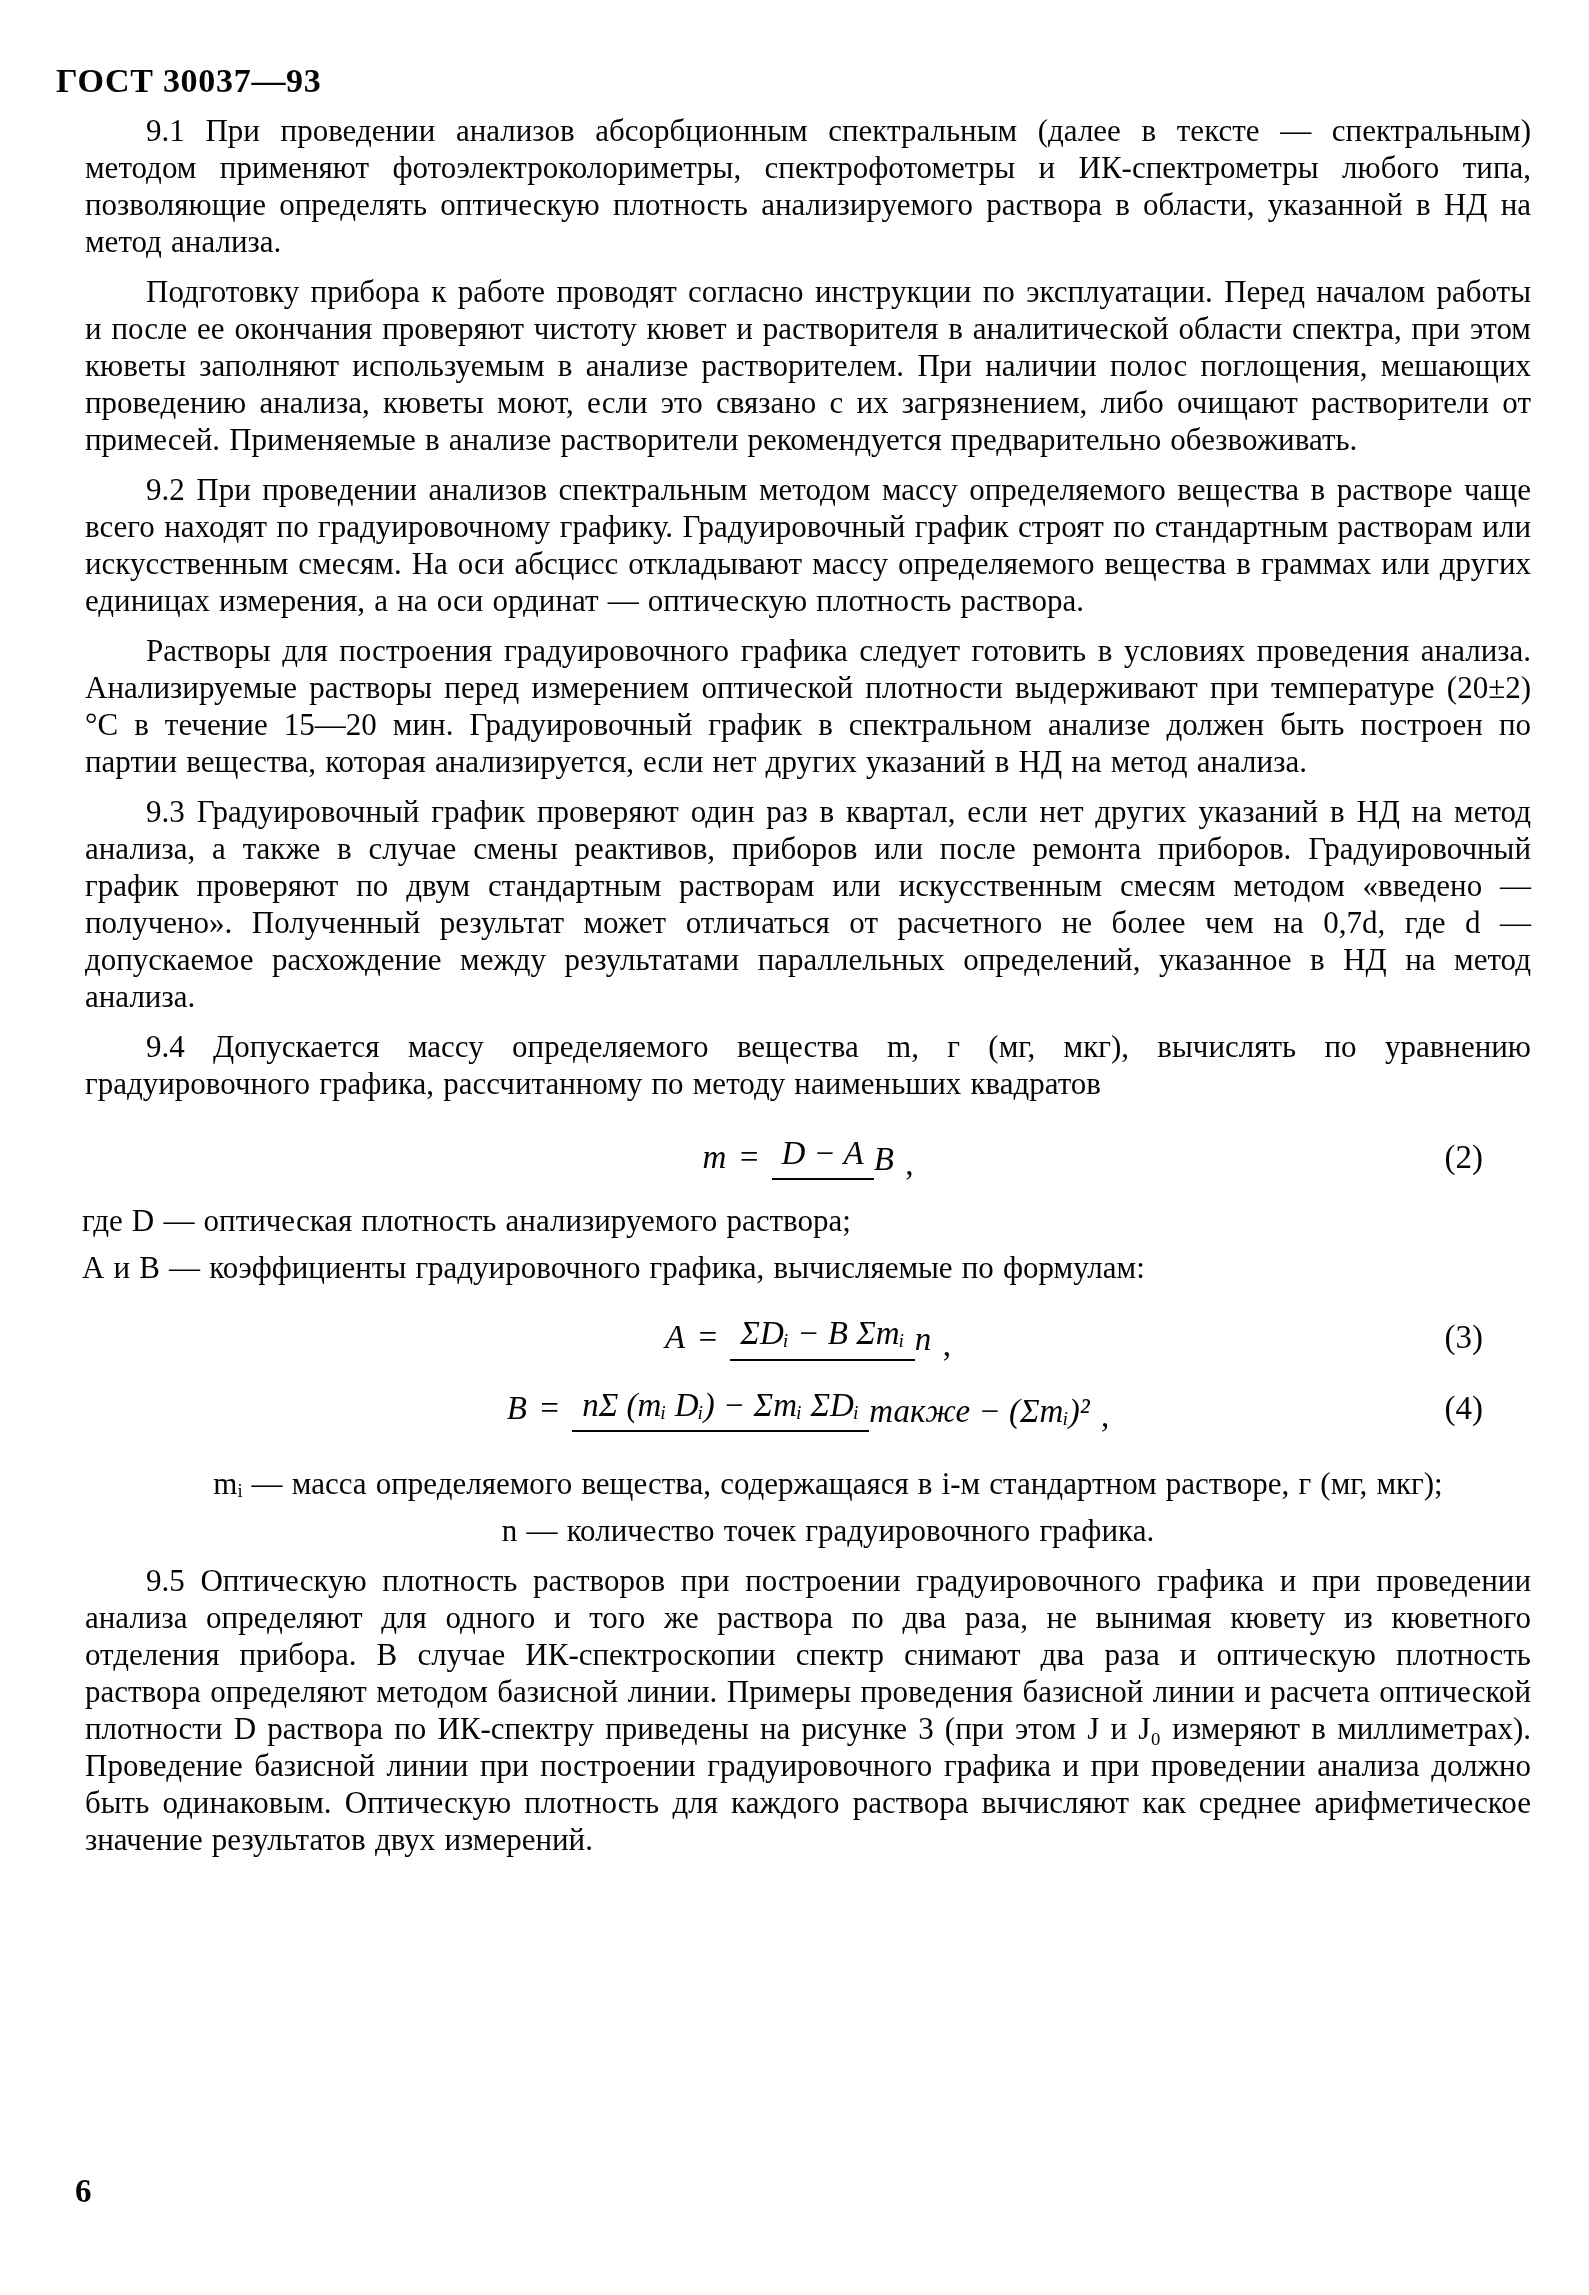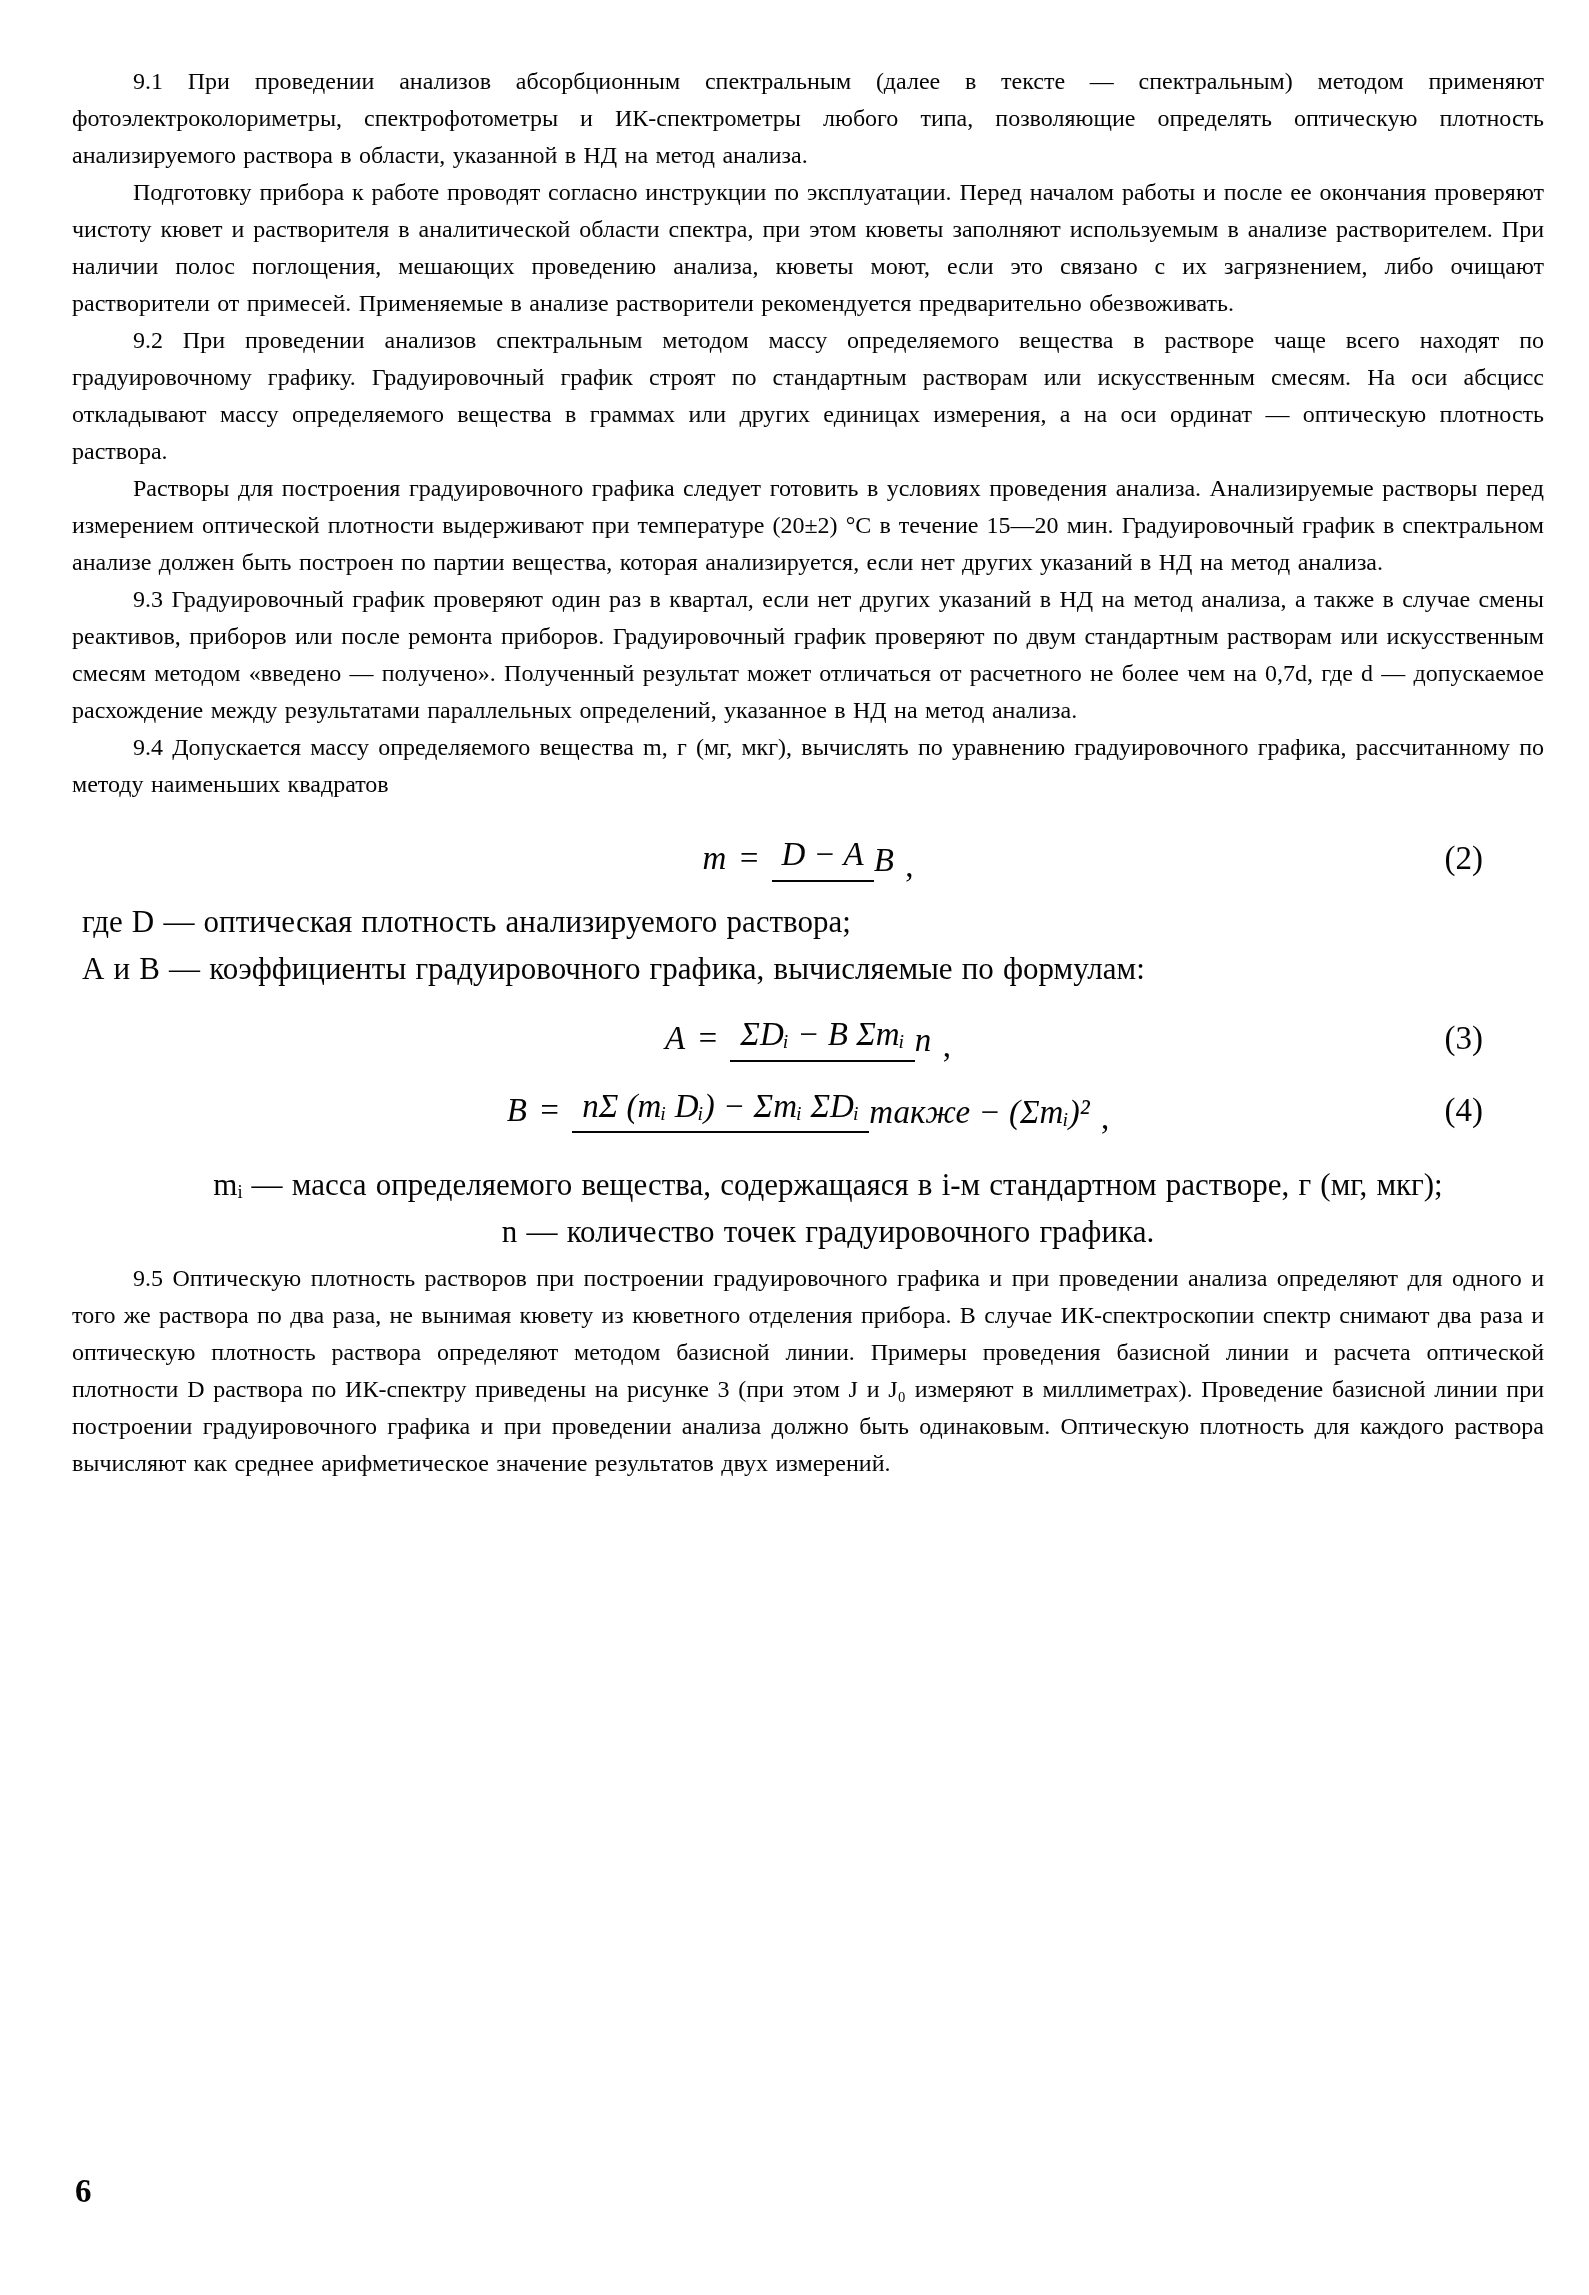--- a/index.html
+++ b/index.html
@@ -27,25 +27,25 @@
     letter-spacing: 0.7px;
   }
   .section-title {
     margin: 43px 0 18.7px 80px;
     font-weight: 700;
     font-size: 33px;
     line-height: 1.26;
     letter-spacing: 0.4px;
   }
   p.body {
-    font-size: 24px;
+    font-size: 31px;
     line-height: 37px;
     text-align: justify;
     text-indent: 61px;
-    margin: 0;
+    margin: 13px;
     word-spacing: 1.4px;
   }
   .def {
     font-size: 31px;
     line-height: 37px;
     text-align: left;
     margin: 10px;
     word-spacing: 1.4px;
   }
   .def.indent { padding-left: 40px; text-align: center; }
@@ -96,20 +96,21 @@
     bottom: 85px;
     font-size: 33px;
     font-weight: 700;
   }
 </style>
 </head>
 <body>
 
 <div class="page">
 
+  <div class="doc-header">ГОСТ 30037—93</div>
 
 
   <p class="body">9.1 При проведении анализов абсорбционным спектральным (далее в тексте — спектральным) методом применяют фотоэлектроколориметры, спектрофотометры и ИК-спектрометры любого типа, позволяющие определять оптическую плотность анализируемого раствора в области, указанной в НД на метод анализа.</p>
   <p class="body">Подготовку прибора к работе проводят согласно инструкции по эксплуатации. Перед началом работы и после ее окончания проверяют чистоту кювет и растворителя в аналитической области спектра, при этом кюветы заполняют используемым в анализе растворителем. При наличии полос поглощения, мешающих проведению анализа, кюветы моют, если это связано с их загрязнением, либо очищают растворители от примесей. Применяемые в анализе растворители рекомендуется предварительно обезвоживать.</p>
   <p class="body">9.2 При проведении анализов спектральным методом массу определяемого вещества в растворе чаще всего находят по градуировочному графику. Градуировочный график строят по стандартным растворам или искусственным смесям. На оси абсцисс откладывают массу определяемого вещества в граммах или других единицах измерения, а на оси ординат — оптическую плотность раствора.</p>
   <p class="body">Растворы для построения градуировочного графика следует готовить в условиях проведения анализа. Анализируемые растворы перед измерением оптической плотности выдерживают при температуре (20±2) °С в течение 15—20 мин. Градуировочный график в спектральном анализе должен быть построен по партии вещества, которая анализируется, если нет других указаний в НД на метод анализа.</p>
   <p class="body">9.3 Градуировочный график проверяют один раз в квартал, если нет других указаний в НД на метод анализа, а также в случае смены реактивов, приборов или после ремонта приборов. Градуировочный график проверяют по двум стандартным растворам или искусственным смесям методом «введено — получено». Полученный результат может отличаться от расчетного не более чем на 0,7d, где d — допускаемое расхождение между результатами параллельных определений, указанное в НД на метод анализа.</p>
   <p class="body">9.4 Допускается массу определяемого вещества m, г (мг, мкг), вычислять по уравнению градуировочного графика, рассчитанному по методу наименьших квадратов</p>
 
   <div class="eq-row eq2">

